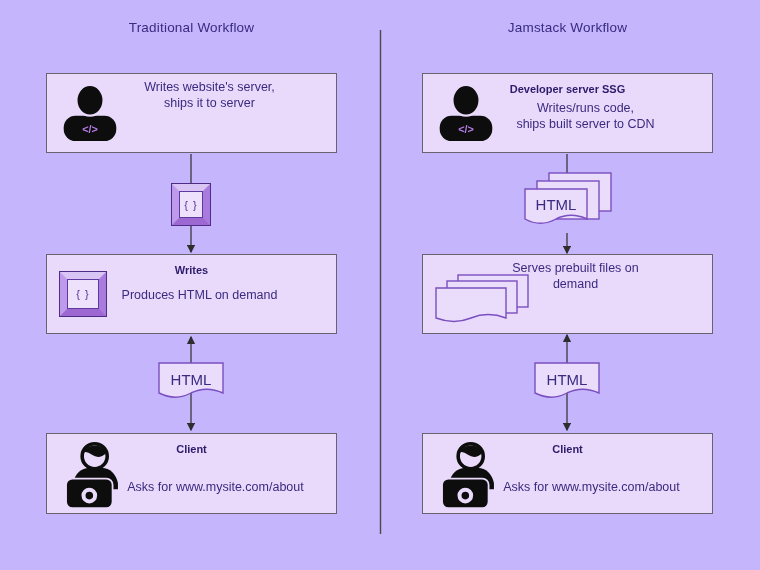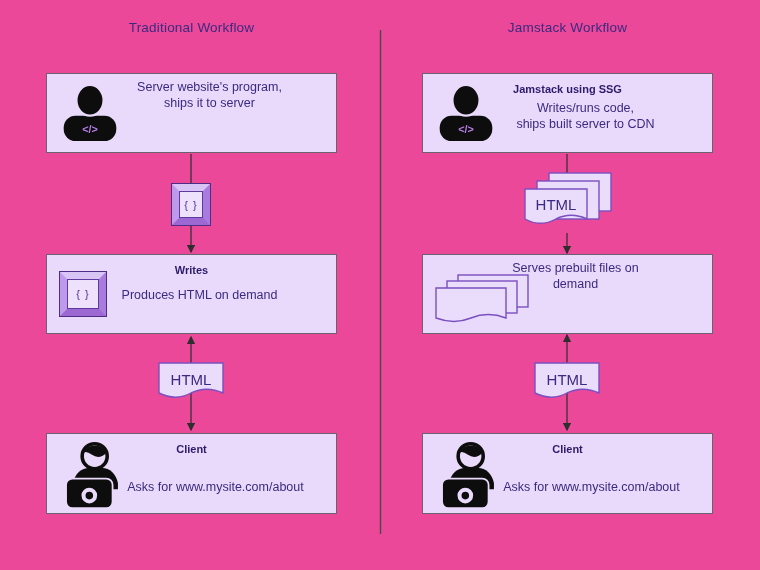--- a/index.html
+++ b/index.html
@@ -1,17 +1,17 @@
 <!DOCTYPE html>
 <html><head>
 <meta charset="utf-8">
 <style>
   html,body{margin:0;padding:0;background:#ffffff;}
   .canvas{
-    position:relative;width:760px;height:570px;background:#ec4899;overflow:hidden;
+    position:relative;width:760px;height:570px;background:#c4b5fd;overflow:hidden;
     font-family:"Liberation Sans", sans-serif;color:#3a2a80;
   }
   .underlay{position:absolute;left:0;top:0;width:760px;height:570px;}
   .col-title{
     position:absolute;top:20px;width:291px;text-align:center;
     font-size:13.5px;font-weight:500;color:#3a2a80;letter-spacing:.2px;
   }
   .node{
     position:absolute;width:291px;height:80px;box-sizing:border-box;
     background:#e9dafb;border:1px solid #69636f;
@@ -68,21 +68,21 @@
 
   <div class="col-title" style="left:46px;">Traditional Workflow</div>
   <div class="col-title" style="left:422px;">Jamstack Workflow</div>
 
   <div class="node" style="left:46px;top:73px;">
     <svg class="node-icon" width="58" height="62" viewBox="0 0 64 62">
       <rect x="3" y="34" width="58" height="28" rx="13" fill="#0d0d0d"></rect>
       <ellipse cx="32" cy="17" rx="15" ry="17" fill="#0d0d0d" stroke="#e9dafb" stroke-width="2.5"></ellipse>
       <text class="badge-label" x="32" y="53" text-anchor="middle">&lt;/&gt;</text>
     </svg>
-    <div class="node-body pad-dev">Server website's program,
+    <div class="node-body pad-dev">Writes website's server,
 ships it to server</div>
   </div>
 
   <div class="keycap" style="left:171px;top:183px;width:40px;height:43px;">
     <div class="bevel">
         <div class="cap-face">{ }</div>
       </div>
   </div>
 
   <div class="node" style="left:46px;top:254px;">
@@ -111,21 +111,21 @@
     <div class="node-heading">Client</div>
     <div class="node-body pad-client">Asks for www.mysite.com/about</div>
   </div>
 
   <div class="node" style="left:422px;top:73px;">
     <svg class="node-icon" width="58" height="62" viewBox="0 0 64 62">
       <rect x="3" y="34" width="58" height="28" rx="13" fill="#0d0d0d"></rect>
       <ellipse cx="32" cy="17" rx="15" ry="17" fill="#0d0d0d" stroke="#e9dafb" stroke-width="2.5"></ellipse>
       <text class="badge-label" x="32" y="53" text-anchor="middle">&lt;/&gt;</text>
     </svg>
-    <div class="node-heading">Jamstack using SSG</div>
+    <div class="node-heading">Developer server SSG</div>
     <div class="node-body pad-dev">Writes/runs code,
 ships built server to CDN</div>
   </div>
 
   <svg style="position:absolute;left:524px;top:172px;" width="90" height="64" viewBox="0 0 90 64">
     <rect x="25" y="1" width="62" height="38" fill="#eadcfb" stroke="#7a4fc0" stroke-width="1.4"></rect>
     <rect x="13" y="9" width="62" height="38" fill="#eadcfb" stroke="#7a4fc0" stroke-width="1.4"></rect>
     <path d="M1,17 H63 V47 C52,42 42,42 32,47 C22,52.5 11,52.5 1,47 Z" fill="#eadcfb" stroke="#7a4fc0" stroke-width="1.4"></path>
     <text class="doc-label" x="32" y="38" text-anchor="middle">HTML</text>
   </svg>

